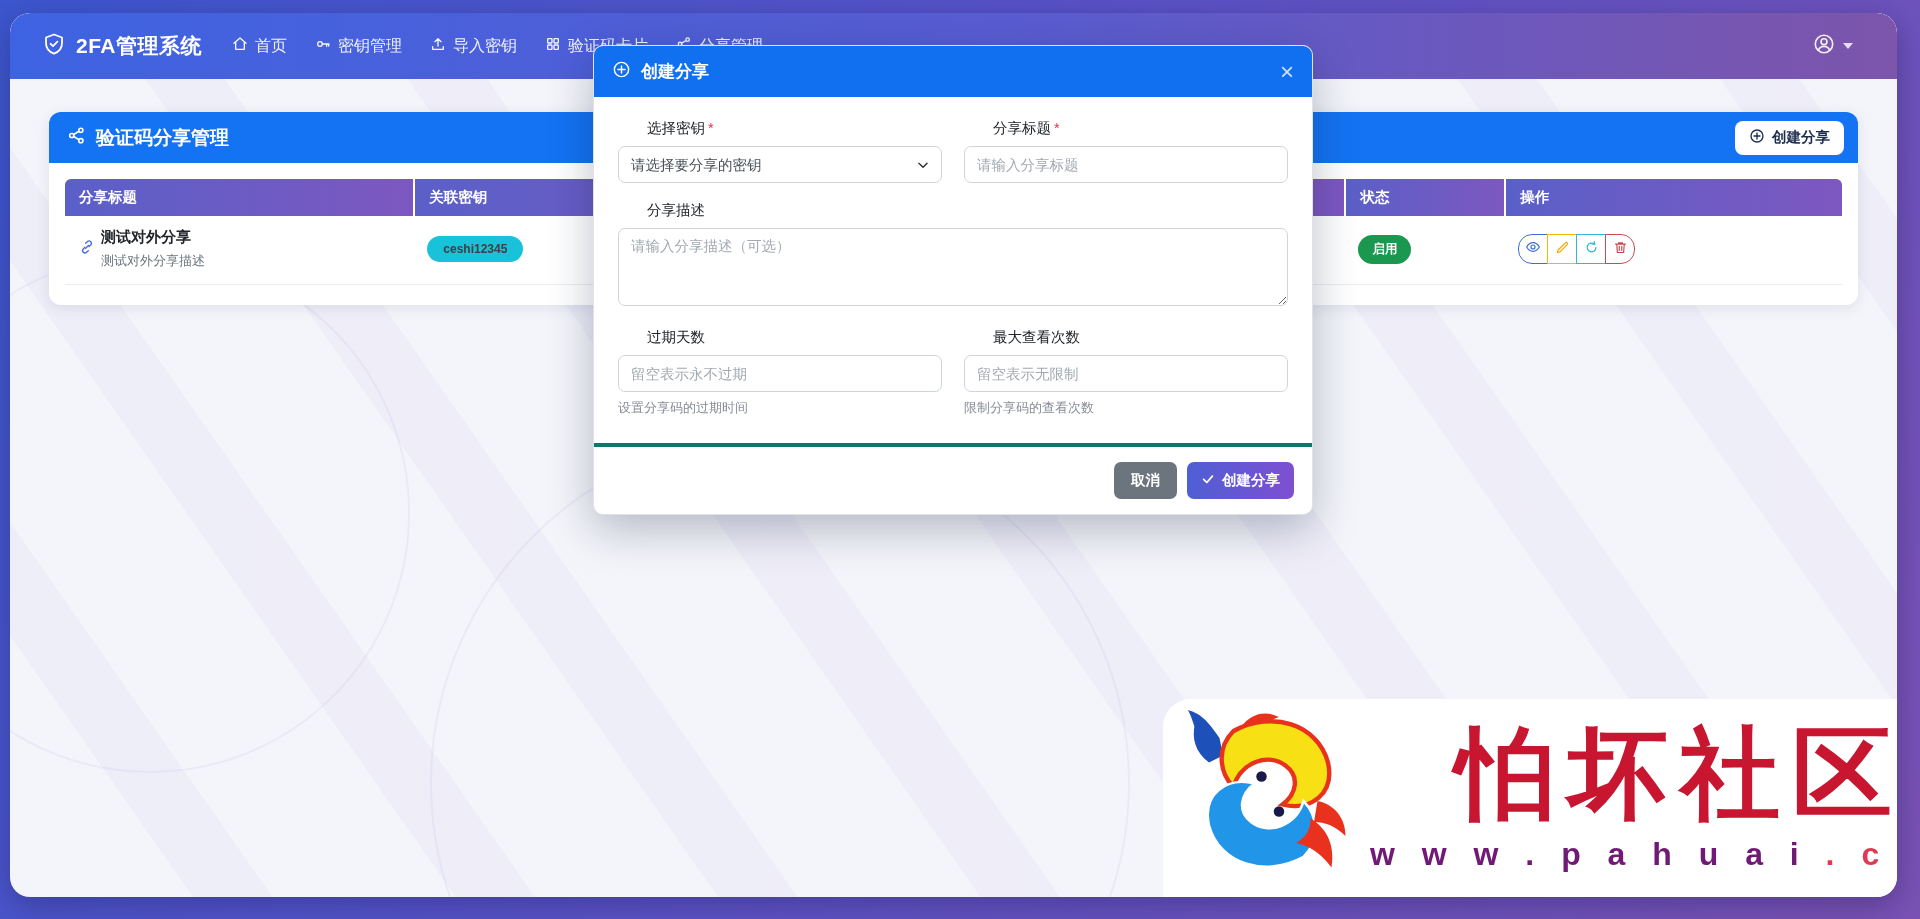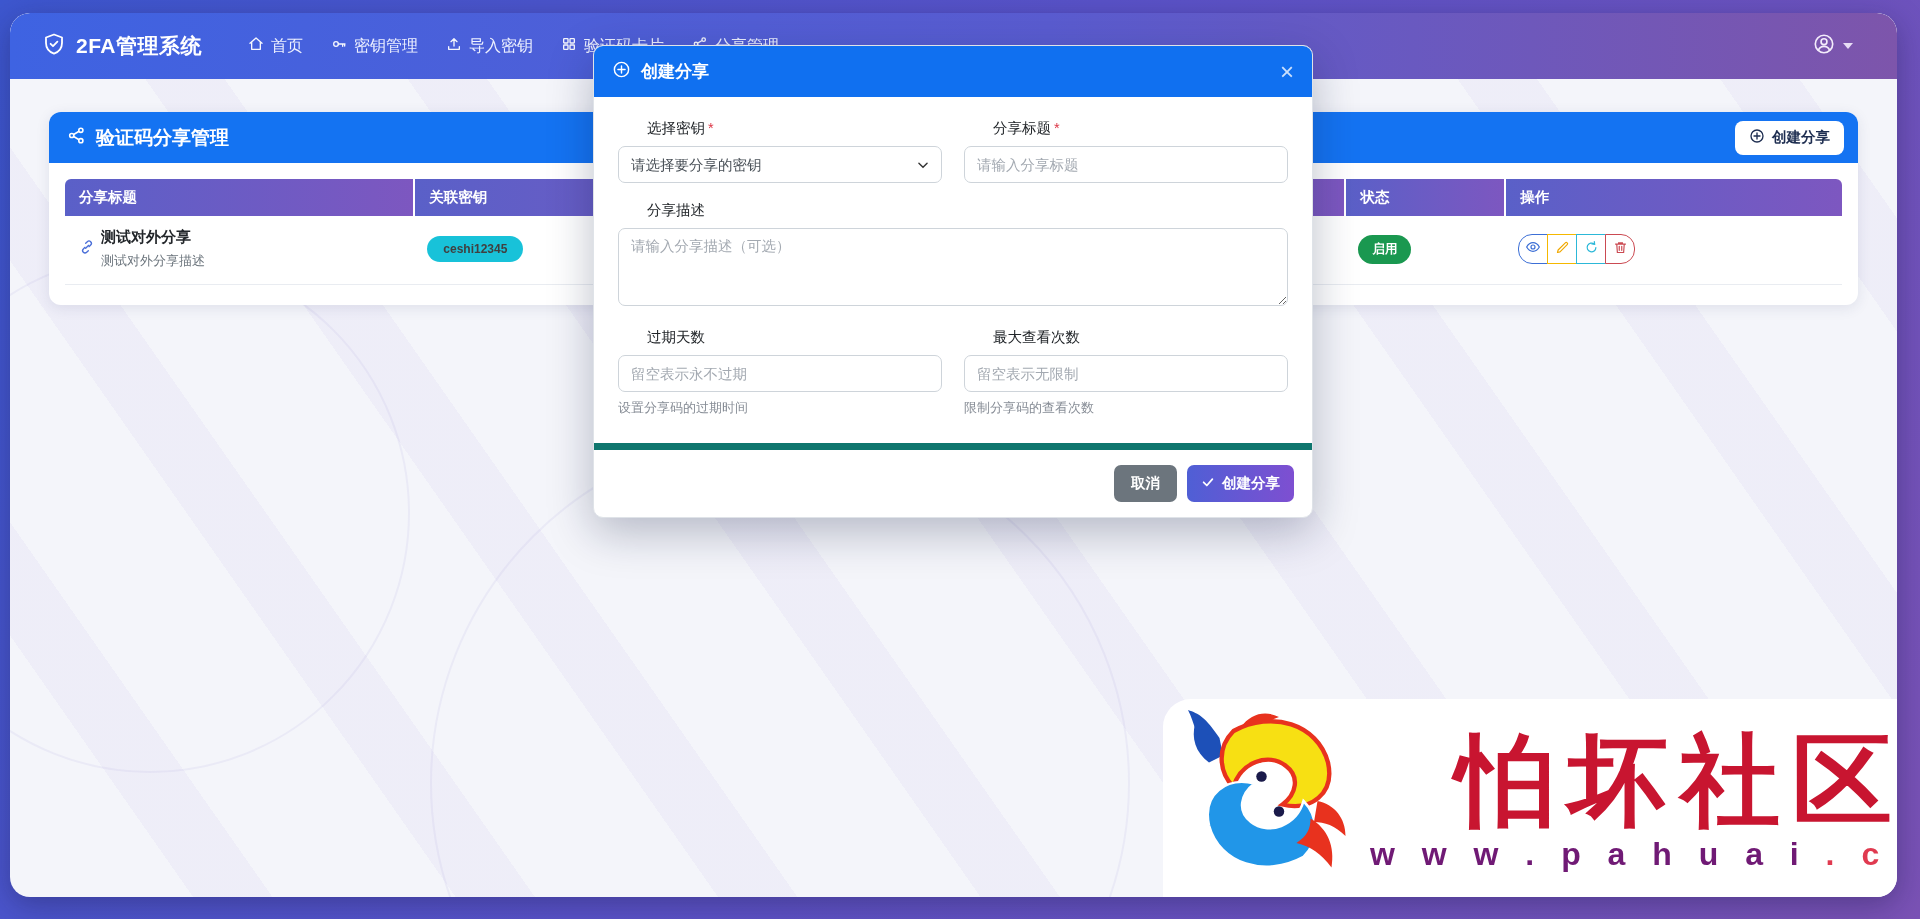--- a/index.html
+++ b/index.html
@@ -22,21 +22,21 @@
   .bg-c1 { width:520px; height:520px; left:-120px; top:240px; }
   .bg-c2 { width:700px; height:700px; left:420px; top:420px; }
 
   
   .navbar {
     position:relative; z-index:3; height:66px; display:flex; align-items:center;
     padding:0 44px 0 32px;
     background:linear-gradient(90deg,#3e63e2 0%,#5a5cd0 55%,#7d55ab 100%);
     border-radius:20px 20px 0 0; color:#fff;
   }
-  .brand { display:flex; align-items:center; gap:10px; margin-right:36px; }
+  .brand { display:flex; align-items:center; gap:10px; margin-right:20px; }
   .brand-title { font-size:21px; font-weight:bold; letter-spacing:.5px; }
   .nav-items { display:flex; align-items:center; gap:8px; }
   .nav-item {
     display:flex; align-items:center; gap:7px; padding:8px 10px; border-radius:8px;
     font-size:16px; color:#eef1ff; cursor:pointer; white-space:nowrap;
   }
   .nav-item svg { opacity:.95; }
   .nav-spacer { flex:1; }
   .user-menu { display:flex; align-items:center; gap:8px; cursor:pointer; }
   .caret { width:0; height:0; border-left:5px solid transparent; border-right:5px solid transparent; border-top:6px solid #e7ddf5; }
@@ -116,42 +116,42 @@
   .form-control { height:37px; padding:0 12px; }
   .form-control::placeholder, .form-textarea::placeholder { color:#a3a9b1; }
   .form-select {
     height:37px; padding:0 34px 0 12px; appearance:none; -webkit-appearance:none; cursor:pointer;
   }
   .select-chevron { position:absolute; right:12px; top:12px; pointer-events:none; }
   .form-textarea { height:78px; padding:8px 12px; resize:vertical; }
   .mt-row { margin-top:18px; }
   .help-text { font-size:13px; color:#878d96; margin-top:7px; }
   .modal-footer {
-    margin-top:26px; border-top:7px solid #0f766e; padding:15px 18px;
+    margin-top:26px; border-top:4px solid #0f766e; padding:15px 18px;
     display:flex; justify-content:flex-end; gap:10px;
   }
   .btn-cancel {
     background:#6c757d; color:#fff; border:none; border-radius:7px;
     padding:9px 17px; font-size:14.5px; font-weight:bold; cursor:pointer; font-family:inherit;
   }
   .btn-submit {
     display:flex; align-items:center; gap:7px;
     background:linear-gradient(90deg,#4f5fd5,#7e4fd1); color:#fff; border:none; border-radius:7px;
     padding:9px 14px; font-size:14.5px; font-weight:bold; cursor:pointer; font-family:inherit;
   }
 
   
   .watermark {
     position:absolute; right:0; bottom:0; z-index:5; width:734px; height:198px;
     background:#fff; border-radius:28px 0 18px 0;
     display:flex; align-items:center; padding:6px 14px 10px 18px; gap:14px;
   }
   .wm-text { display:flex; flex-direction:column; align-items:center; }
   .wm-site {
-    font-family:Liberation Serif, serif; font-weight:bold;
+    font-family:Liberation Mono, monospace; font-weight:bold;
     font-size:100px; line-height:1.05; color:#c81530; letter-spacing:12px; white-space:nowrap;margin-top:10px;
   }
   .wm-url { font-size:32px; font-weight:bold; letter-spacing:9px; margin-top:2px; white-space:nowrap; }
   .wm-url .u-main { color:#701a75; }
   .wm-url .u-suffix { color:#e03a50; }
 </style>
 </head>
 <body>
 
 <div class="app">

